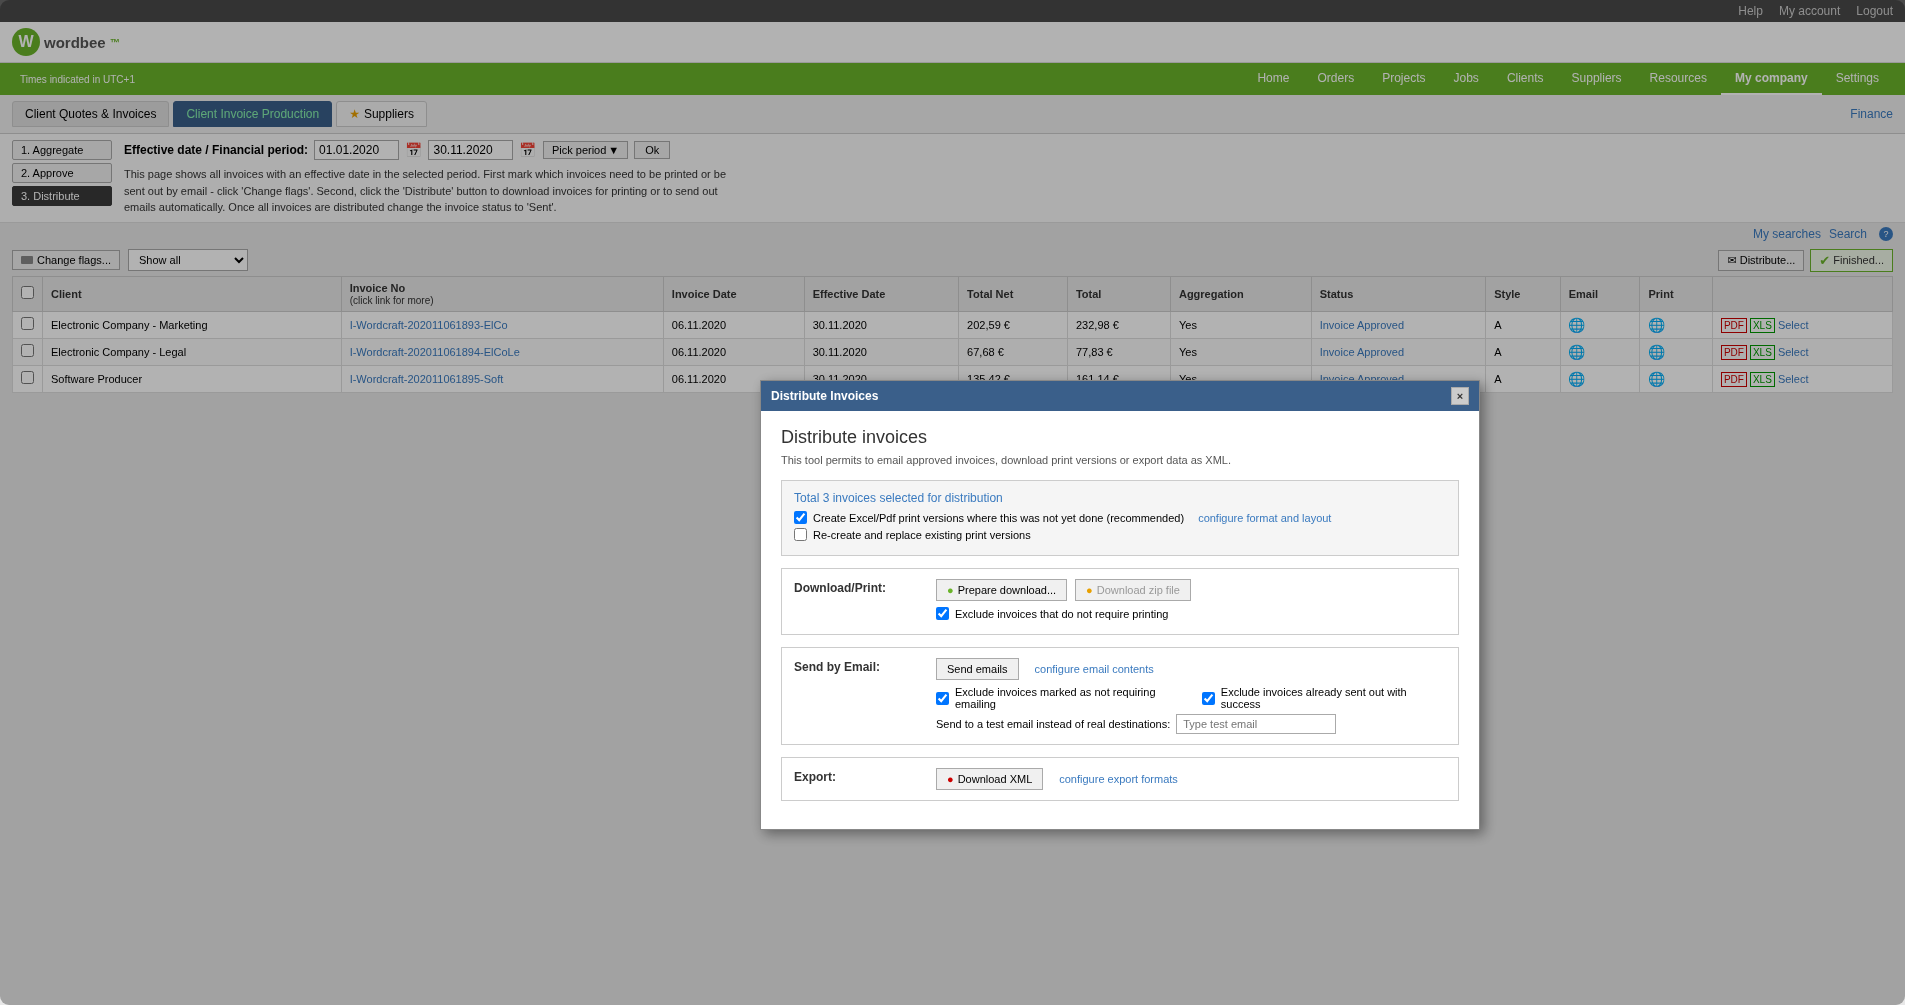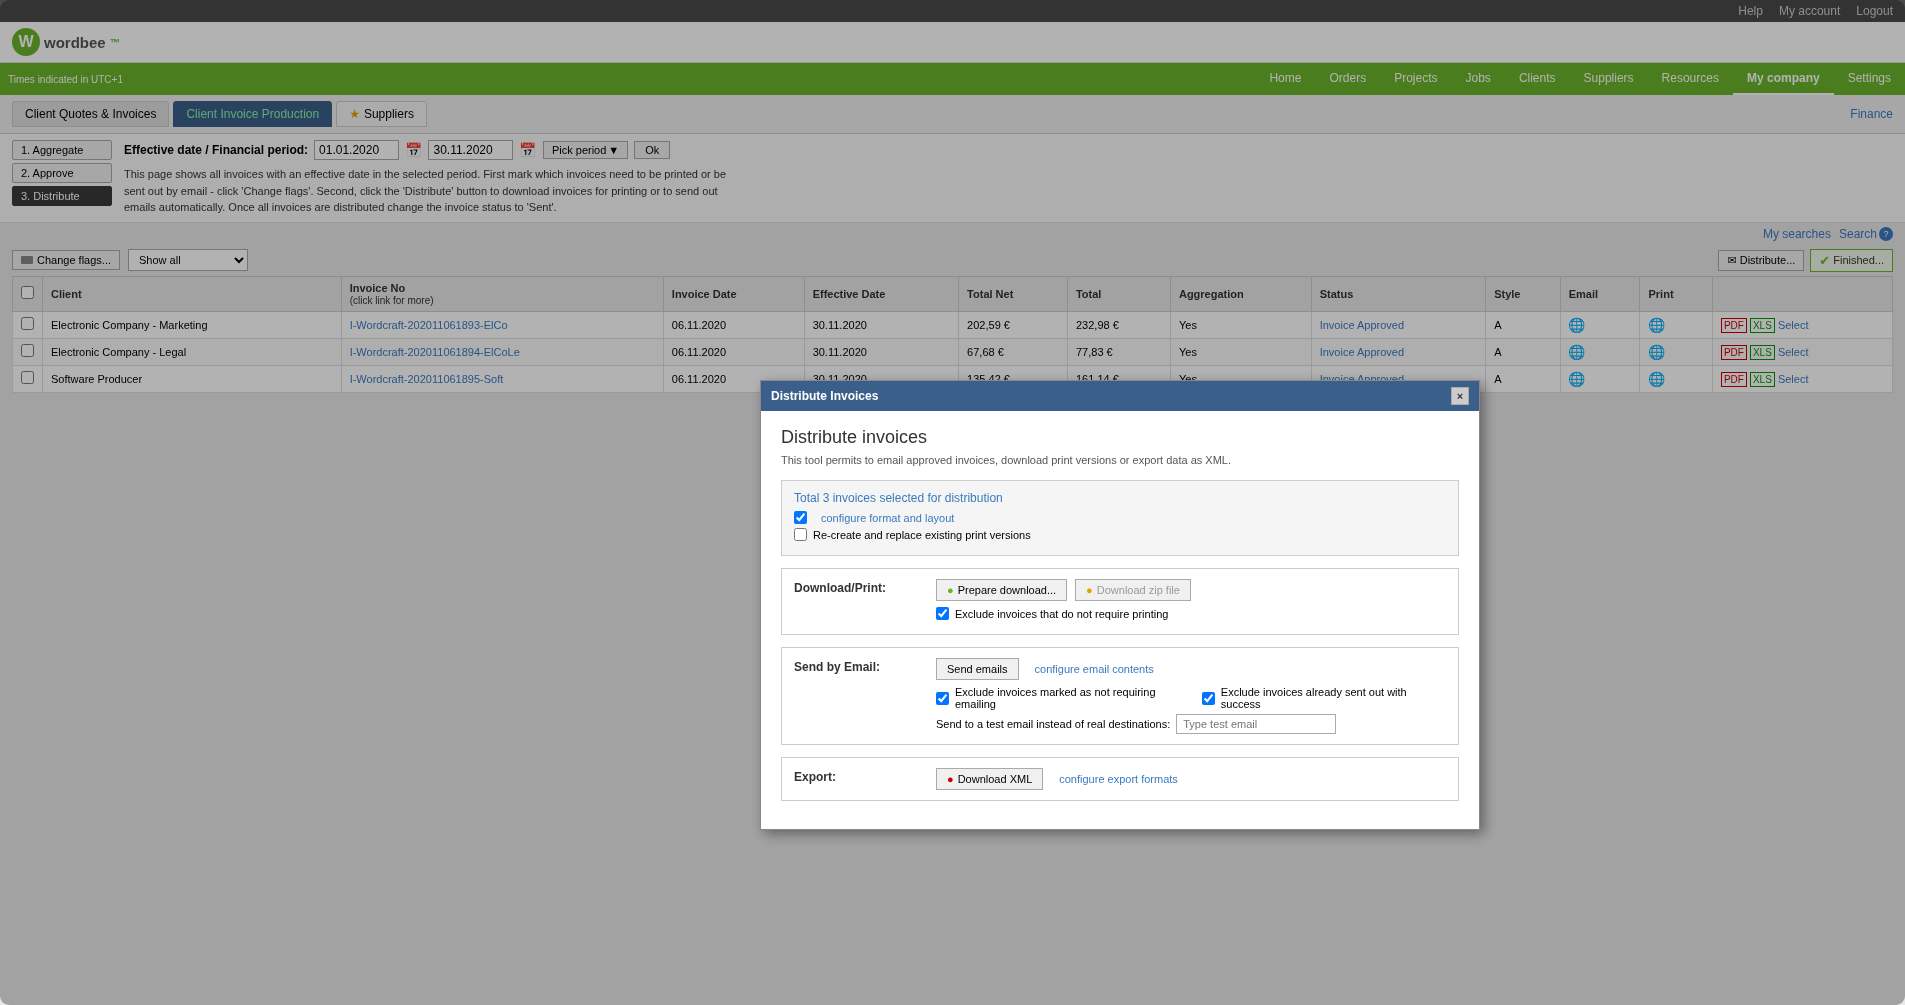--- a/index.html
+++ b/index.html
@@ -27,21 +27,21 @@
       border-bottom: 1px solid #ddd;
     }
     .logo { display: flex; align-items: center; gap: 4px; font-size: 18px; font-weight: bold; color: #333; }
     .logo-w { background: #6ab42a; color: white; border-radius: 50%; width: 28px; height: 28px; display: flex; align-items: center; justify-content: center; font-size: 16px; font-weight: bold; }
 
     
     .nav-bar {
       background: #6ab42a;
       display: flex;
       align-items: center;
-      padding: 0 0;
+      padding: 0 12px;
       gap: 2px;
     }
     .nav-left { color: #fff; font-size: 10px; padding: 4px 8px; line-height: 1.3; }
     .nav-items { display: flex; margin-left: auto; }
     .nav-item {
       color: #fff;
       padding: 8px 14px;
       text-decoration: none;
       font-size: 12px;
       cursor: pointer;
@@ -126,21 +126,21 @@
 
     
     .search-row {
       display: flex;
       justify-content: flex-end;
       align-items: center;
       gap: 8px;
       padding: 4px 12px;
     }
     .my-searches-link { color: #3a7abf; text-decoration: none; font-size: 12px; }
-    .search-link { color: #3a7abf; text-decoration: none; font-size: 12px; display: flex; align-items: center; gap: 2px; }
+    .search-link { color: #3a7abf; text-decoration: none; font-size: 12px; display: flex; align-items: center; gap: 12px; }
     .search-circle { background: #3a7abf; color: white; border-radius: 50%; width: 14px; height: 14px; font-size: 9px; display: inline-flex; align-items: center; justify-content: center; }
 
     
     .filter-row {
       display: flex;
       align-items: center;
       gap: 8px;
       padding: 4px 12px;
       justify-content: flex-end;
     }
@@ -502,20 +502,21 @@
     <div class="modal-body">
       <div class="modal-title">Distribute invoices</div>
       <div class="modal-subtitle">This tool permits to email approved invoices, download print versions or export data as XML.</div>
 
       <div class="modal-section section-bg-gray">
         <div class="modal-section-inner">
           <div class="section-content">
             <div class="total-text">Total 3 invoices selected for distribution</div>
             <div class="checkbox-row">
               <input type="checkbox" checked="" style="">
+              <span>Create Excel/Pdf print versions where this was not yet done (recommended)</span>
               <a href="#" class="config-link">configure format and layout</a>
             </div>
             <div class="checkbox-row">
               <input type="checkbox" style="">
               <span>Re-create and replace existing print versions</span>
             </div>
           </div>
         </div>
       </div>
 

